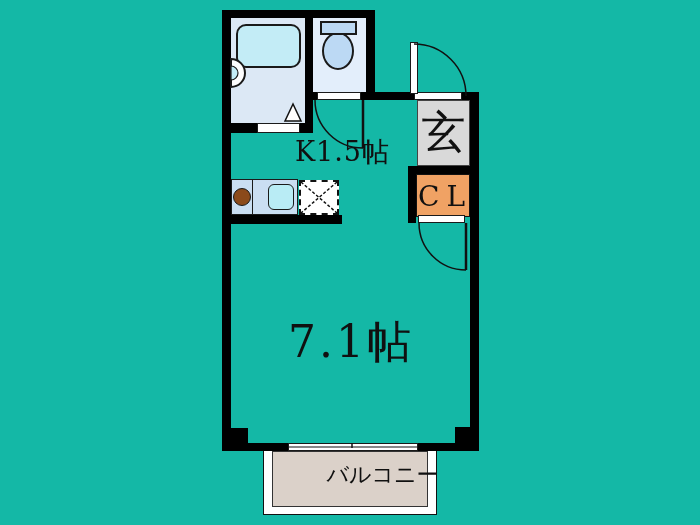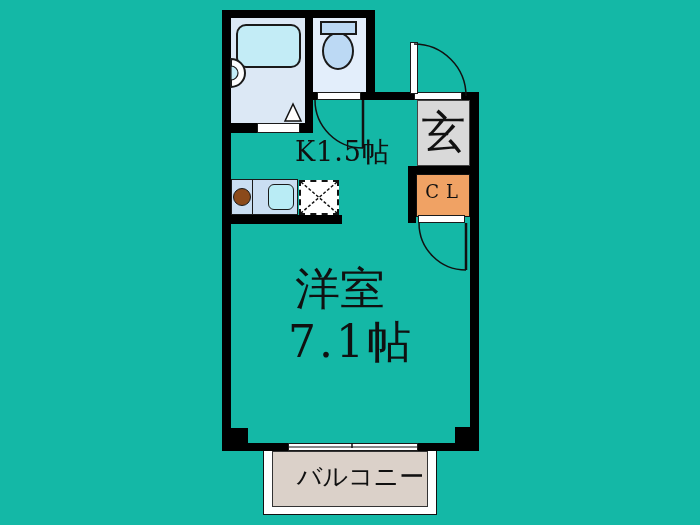--- a/index.html
+++ b/index.html
@@ -78,18 +78,17 @@
     <path d="M 231 66 A 7 7 0 0 1 231 80 Z" fill="#c3ecf6" stroke="#1a1a1a" stroke-width="1.2"></path>
 
     <path d="M 301 182 L 337 213 M 337 182 L 301 213" fill="none" stroke="#111" stroke-width="1.5" stroke-dasharray="3 2"></path>
 
     <line x1="289" y1="447" x2="417" y2="447" stroke="#111" stroke-width="1.2"></line>
     <line x1="352" y1="443" x2="352" y2="448" stroke="#111" stroke-width="1.5"></line>
   </svg>
 
   <div class="lbl" style="left:285px;top:138px;width:115px;font-size:27px;letter-spacing:1px;">K1.5帖</div>
   <div class="lbl" style="left:417px;top:110px;width:53px;font-size:44px;">玄</div>
-  <div class="lbl" style="left:418px;top:183px;width:54px;font-size:18px;letter-spacing:7px;">CL</div>
-  <div class="lbl" style="left:225px;top:266px;width:230px;font-size:45px;">洋室</div>
+  <div class="lbl" style="left:418px;top:183px;width:54px;font-size:28px;letter-spacing:7px;">CL</div>
   <div class="lbl" style="left:231px;top:320px;width:240px;font-size:44px;letter-spacing:3px;">7.1帖</div>
-  <div class="lbl" style="left:272px;top:464px;width:177px;font-size:25px;">バルコニー</div>
+  <div class="lbl" style="left:272px;top:464px;width:177px;font-size:22px;padding-left:22px;">バルコニー</div>
 
 </div>
 
 </body></html>

